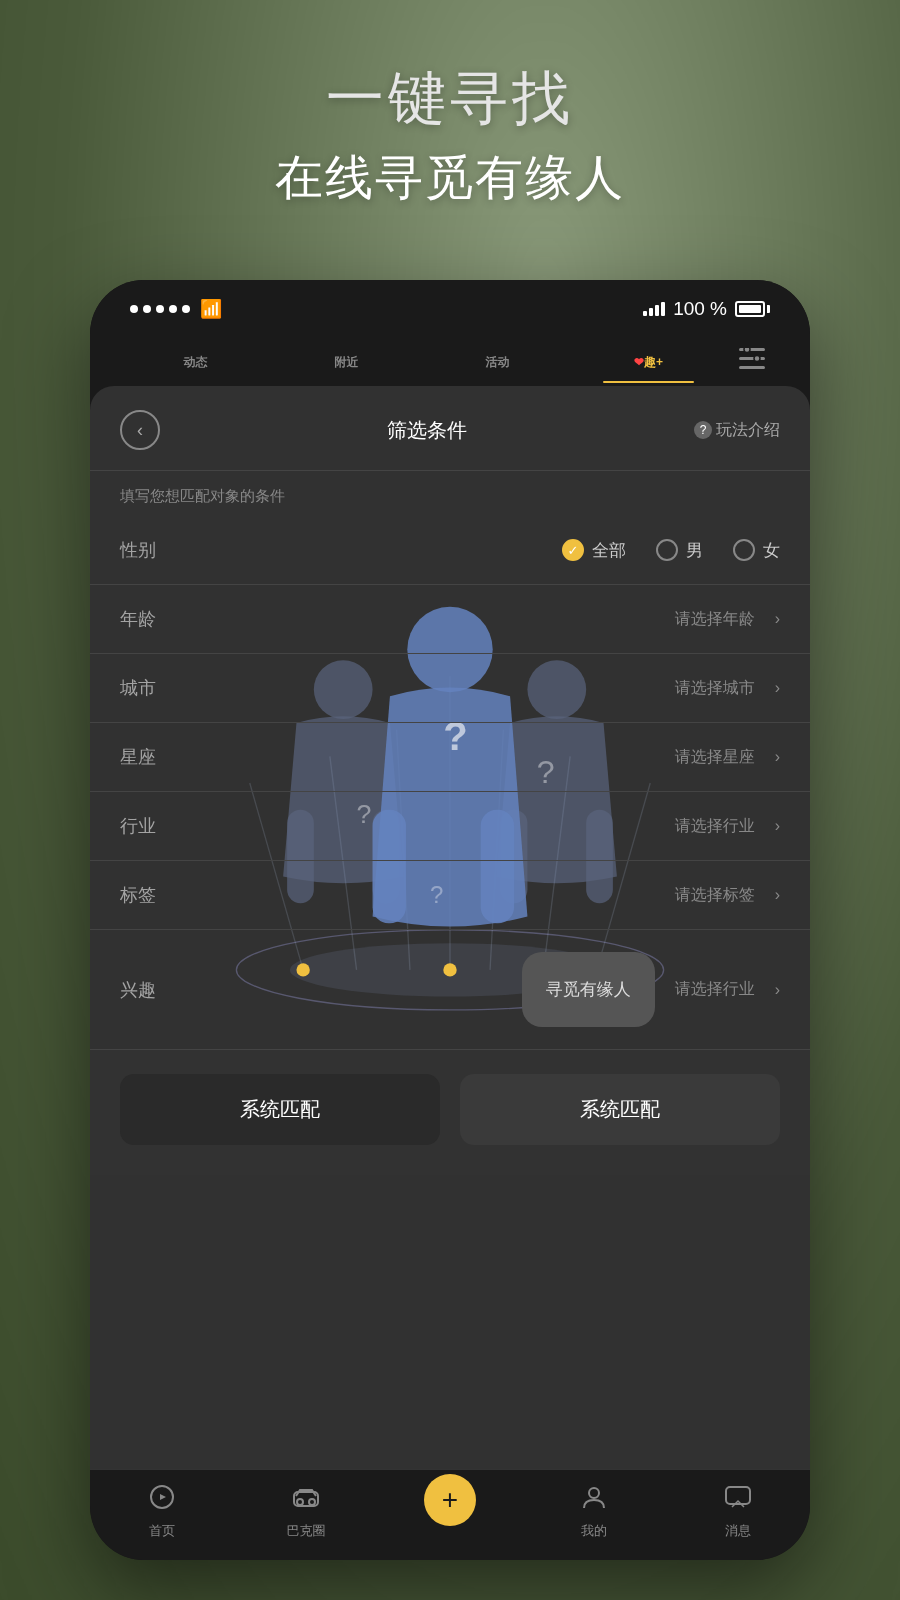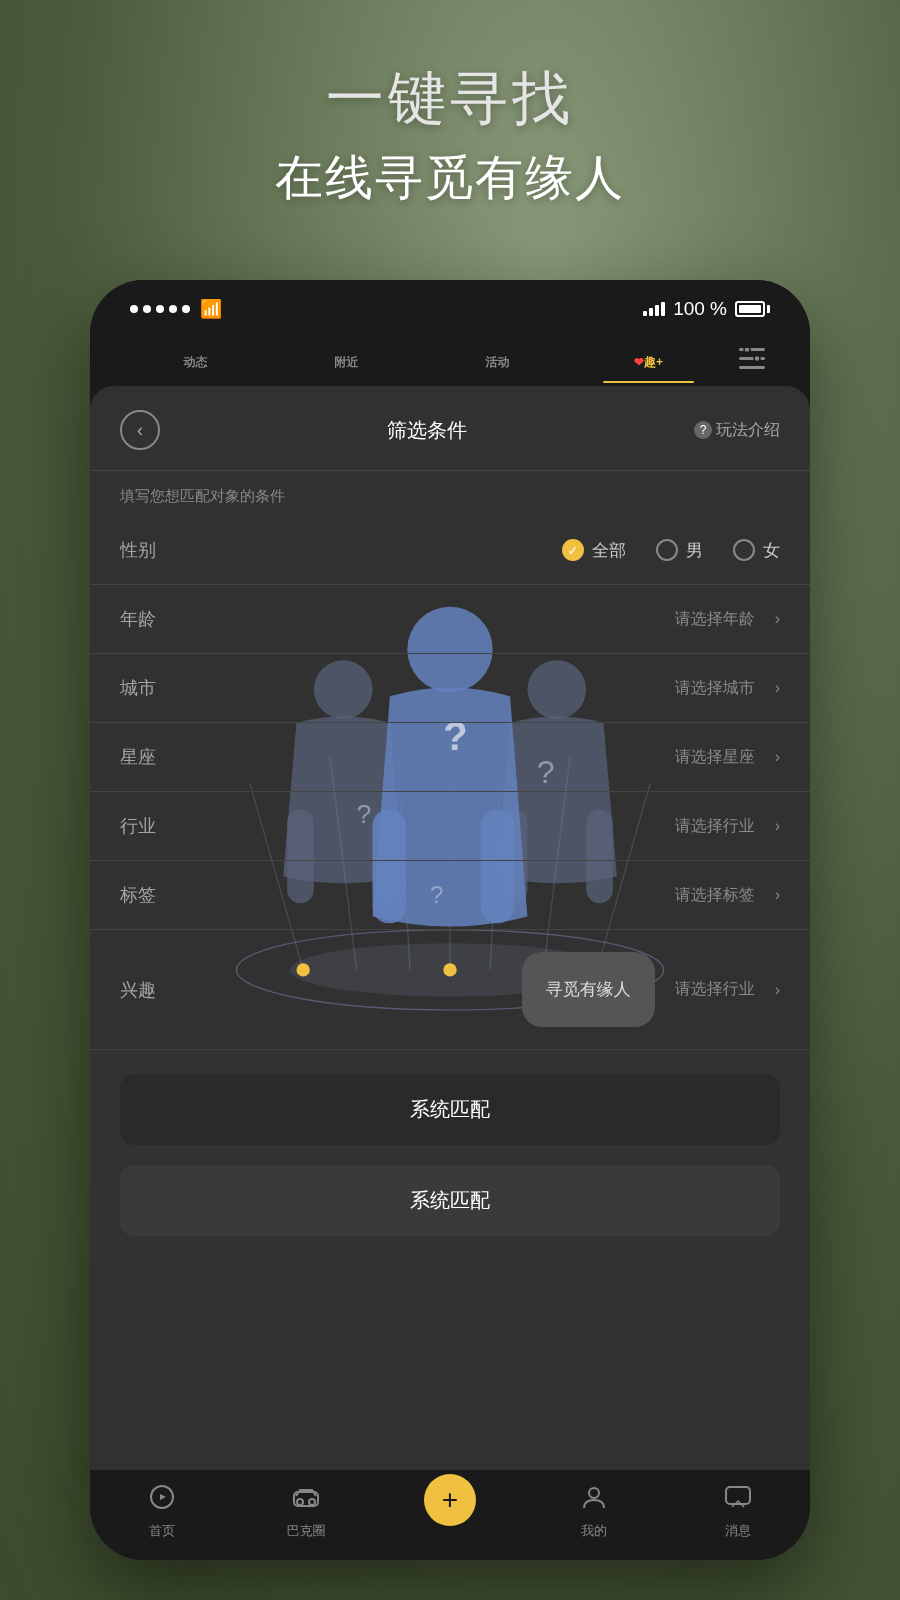--- a/index.html
+++ b/index.html
@@ -274,21 +274,20 @@
     }
 
     
     .bottom-buttons {
       display: flex;
       gap: 20px;
       padding: 24px 30px 30px;
       background: rgba(50,50,50,0.96);
       position: relative;
       z-index: 2;
-      flex-direction: column;
     }
     .btn-match {
       flex: 1;
       background: #2a2a2a;
       border: none;
       border-radius: 14px;
       padding: 22px;
       color: white;
       font-size: 20px;
       cursor: pointer;

